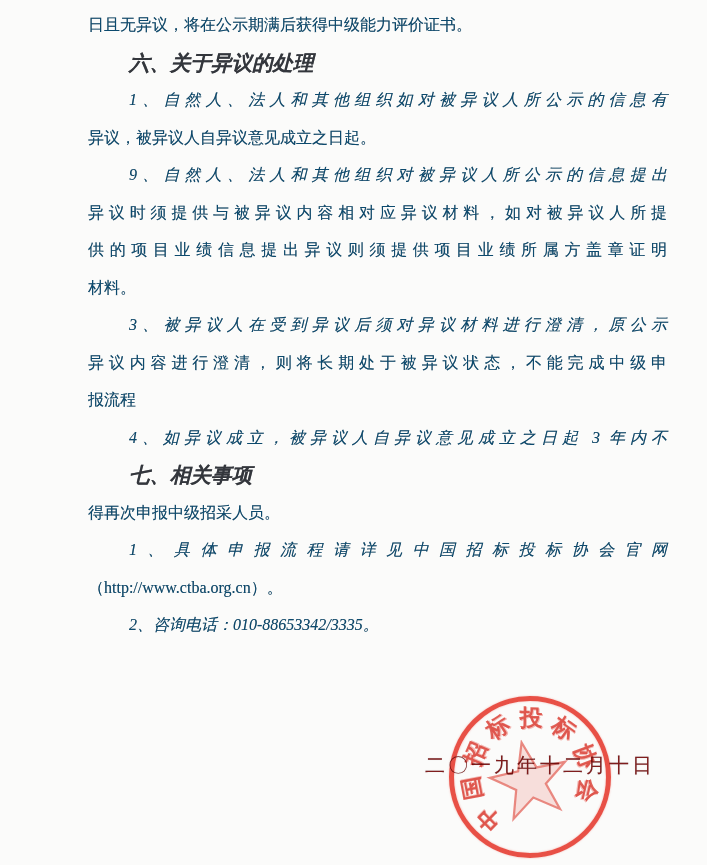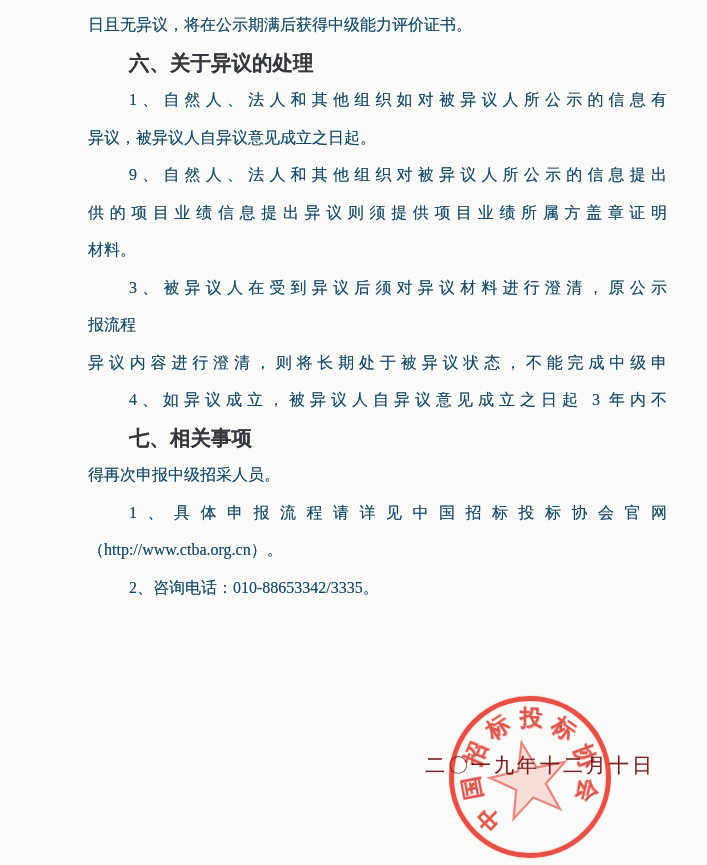--- a/index.html
+++ b/index.html
@@ -18,21 +18,21 @@
   .line {
     font-size: 16px;
     line-height: 37.5px;
     height: 37.5px;
     color: #0c4a6e;
     text-align: justify;
     text-shadow: 0 0 0.6px rgba(70,74,82,0.55);
     white-space: normal;
   }
   .line.stretch { text-align-last: justify; }
-  .line.indent  { text-indent: 41px; }
+  .line.indent  { text-indent: 41px; font-style: italic; }
   .line.heading {
     font-family: "Liberation Sans", sans-serif;
     font-weight: 700;
     font-size: 20.5px;
     color: #33363c;
     text-shadow: 0 0 0.6px rgba(45,48,54,0.6);
   }
   .date-line {
     position: absolute;
     left: 425px; top: 752px;
@@ -73,25 +73,26 @@
 </style>
 </head>
 <body>
 
 <div class="doc">
     <div class="line">日且无异议，将在公示期满后获得中级能力评价证书。</div>
     <div class="line heading indent">六、关于异议的处理</div>
     <div class="line indent stretch">1、自然人、法人和其他组织如对被异议人所公示的信息有</div>
     <div class="line">异议，被异议人自异议意见成立之日起。</div>
     <div class="line indent stretch">9、自然人、法人和其他组织对被异议人所公示的信息提出</div>
+    <div class="line stretch">异议时须提供与被异议内容相对应异议材料，如对被异议人所提</div>
     <div class="line stretch">供的项目业绩信息提出异议则须提供项目业绩所属方盖章证明</div>
     <div class="line">材料。</div>
     <div class="line indent stretch">3、被异议人在受到异议后须对异议材料进行澄清，原公示</div>
+    <div class="line stretch">异议内容进行澄清，则将长期处于被异议状态，不能完成中级申</div>
     <div class="line">报流程</div>
-    <div class="line stretch">异议内容进行澄清，则将长期处于被异议状态，不能完成中级申</div>
     <div class="line indent stretch">4、如异议成立，被异议人自异议意见成立之日起 3 年内不</div>
     <div class="line heading indent">七、相关事项</div>
     <div class="line">得再次申报中级招采人员。</div>
     <div class="line indent stretch">1、具体申报流程请详见中国招标投标协会官网</div>
     <div class="line">（http://www.ctba.org.cn）。</div>
     <div class="line indent">2、咨询电话：010-88653342/3335。</div>
   </div>
 
 <div class="date-line">二〇一九年十二月十日</div>
 

